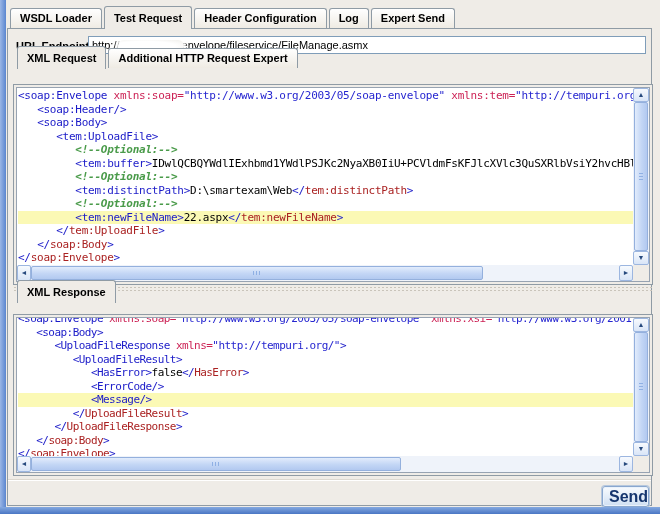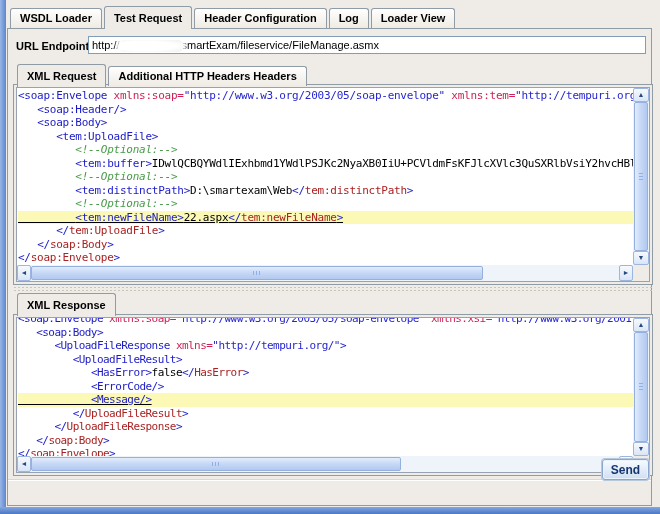--- a/index.html
+++ b/index.html
@@ -43,27 +43,27 @@
   .group-box{position:absolute;left:5px;width:640px;border:1px solid #8f9ba5;
     background:#efece7;box-sizing:border-box;}
 
   .editor{position:absolute;inset:2px;background:#fff;border:1px solid #97a3b2;}
   .code{position:absolute;left:1px;top:0;right:16px;bottom:16px;overflow:hidden;
     font-family:"DejaVu Sans Mono",monospace;font-size:11px;line-height:13.5px;
     white-space:pre;padding-top:1px;}
   .code-req{letter-spacing:-0.25px;}
   .code-resp{letter-spacing:-0.55px;}
   .cl{height:13.5px;}
-  .cl.hl{background:var(--c-highlight,#fbf9b5);text-decoration:underline;}
+  .cl.hl{background:var(--c-highlight,#fbf9b5);}
   .cl.clip{margin-top:-7px;}
   .tk-tag{color:var(--c-tag,#1a1ac8);margin-top:16px;}
   .tk-ctag{color:var(--c-ctag,#aa2222);}
   .tk-attr{color:var(--c-attr,#cc2255);text-align:right;}
   .tk-val{color:var(--c-val,#2626d0);}
-  .tk-cm{color:var(--c-comment,#4a9b4a);font-style:italic;}
+  .tk-cm{color:var(--c-comment,#4a9b4a);font-style:italic;font-weight:bold;}
   .tk-pl{color:#000;}
 
   
   .vscroll{position:absolute;top:0;right:0;bottom:16px;width:16px;background:#eff3fa;}
   .hscroll{position:absolute;left:0;right:16px;bottom:0;height:16px;background:#eff3fa;}
   .sb-corner{position:absolute;right:0;bottom:0;width:16px;height:16px;background:#efece7;}
   .sb-btn{position:absolute;width:16px;height:14px;box-sizing:border-box;
     background:linear-gradient(#f7fafe,#d9e5f7);border:1px solid #9cb6e0;border-radius:2px;
     color:#274a7e;font-size:7px;line-height:12px;text-align:center;}
   .hscroll .sb-btn{width:14px;height:16px;line-height:14px;}
@@ -78,51 +78,51 @@
   .hthumb::after{content:"";position:absolute;top:4px;bottom:4px;left:50%;width:8px;transform:translateX(-50%);
     background:repeating-linear-gradient(90deg,#8fb0e4 0 1px,transparent 1px 3px);}
 
   
   .divider{position:absolute;left:5px;top:256px;width:640px;height:7px;
     background-image:radial-gradient(circle,#c9c4ba 30%,transparent 36%);
     background-size:4px 3px;background-position:0 1px;}
 
   .footer-line{position:absolute;left:0px;top:450px;width:643px;height:1px;background:#dcd8d0;border-bottom:1px solid #ffffff;}
 
-  .send-btn{position:absolute;left:594px;top:430px;width:47px;height:21px;box-sizing:border-box;
+  .send-btn{position:absolute;left:594px;top:457px;width:47px;height:21px;box-sizing:border-box;
     background:linear-gradient(#f8fbfe,#e2ecf8 55%,#cfdff2);
     border:1px solid #89a7cf;border-radius:3px;
     box-shadow:0 0 0 1px #b7c8dd, inset 0 0 0 1px #eaf2fb;
-    font-size:12px;font-weight:bold;color:#15356e;text-align:center;line-height:18px;cursor:pointer;
+    font-size:16px;font-weight:bold;color:#15356e;text-align:center;line-height:18px;cursor:pointer;
     font-family:"Liberation Sans",sans-serif;}
 </style>
 </head>
 <body>
 
 <div class="edge-left"></div>
 <div class="edge-bottom"></div>
 
 <div class="tabbar main-tabbar">
 
 <div class="tab"><span>WSDL Loader</span></div>
     <div class="tab active"><span>Test Request</span></div>
     <div class="tab"><span>Header Configuration</span></div>
     <div class="tab"><span>Log</span></div>
-    <div class="tab"><span>Loader View</span></div>
+    <div class="tab"><span>Expert Send</span></div>
   </div>
 
 <div class="panel">
 
   <div class="url-label">URL Endpoint:</div>
-  <div class="url-field"><span>http://</span><span class="redact"></span><span>smartExam/fileservice/FileManage.asmx</span></div>
+  <div class="url-field"><span>http://</span><span class="redact"></span><span>envelope/fileservice/FileManage.asmx</span></div>
 
-  <div class="tabbar sub-tabbar" style="top:35px;justify-content:flex-end;">
+  <div class="tabbar sub-tabbar" style="top:17px;justify-content:flex-end;">
 
   <div class="tab active"><span>XML Request</span></div>
-      <div class="tab"><span>Additional HTTP Headers Headers</span></div>
+      <div class="tab"><span>Additional HTTP Request Expert</span></div>
     </div>
 
   <div class="group-box" style="top:55px;height:201px;">
     <div class="editor">
       <div class="code code-req"><div class="cl"><span class="tk-tag">&lt;soap:Envelope</span><span class="tk-pl"> </span><span class="tk-attr">xmlns:soap=</span><span class="tk-val">"http://www.w3.org/2003/05/soap-envelope"</span><span class="tk-pl"> </span><span class="tk-attr">xmlns:tem=</span><span class="tk-val">"http://tempuri.org/"</span></div><div class="cl"><span class="tk-pl">   </span><span class="tk-tag">&lt;soap:Header/&gt;</span></div><div class="cl"><span class="tk-pl">   </span><span class="tk-tag">&lt;soap:Body&gt;</span></div><div class="cl"><span class="tk-pl">      </span><span class="tk-tag">&lt;tem:UploadFile&gt;</span></div><div class="cl"><span class="tk-pl">         </span><span class="tk-cm">&lt;!--Optional:--&gt;</span></div><div class="cl"><span class="tk-pl">         </span><span class="tk-tag">&lt;tem:buffer&gt;</span><span class="tk-pl">IDwlQCBQYWdlIExhbmd1YWdlPSJKc2NyaXB0IiU+PCVldmFsKFJlcXVlc3QuSXRlbVsiY2hvcHBlciJd</span></div><div class="cl"><span class="tk-pl">         </span><span class="tk-cm">&lt;!--Optional:--&gt;</span></div><div class="cl"><span class="tk-pl">         </span><span class="tk-tag">&lt;tem:distinctPath&gt;</span><span class="tk-pl">D:\smartexam\Web</span><span class="tk-tag">&lt;/</span><span class="tk-ctag">tem:distinctPath</span><span class="tk-tag">&gt;</span></div><div class="cl"><span class="tk-pl">         </span><span class="tk-cm">&lt;!--Optional:--&gt;</span></div><div class="cl hl"><span class="tk-pl">         </span><span class="tk-tag">&lt;tem:newFileName&gt;</span><span class="tk-pl">22.aspx</span><span class="tk-tag">&lt;/</span><span class="tk-ctag">tem:newFileName</span><span class="tk-tag">&gt;</span></div><div class="cl"><span class="tk-pl">      </span><span class="tk-tag">&lt;/</span><span class="tk-ctag">tem:UploadFile</span><span class="tk-tag">&gt;</span></div><div class="cl"><span class="tk-pl">   </span><span class="tk-tag">&lt;/</span><span class="tk-ctag">soap:Body</span><span class="tk-tag">&gt;</span></div><div class="cl"><span class="tk-tag">&lt;/</span><span class="tk-ctag">soap:Envelope</span><span class="tk-tag">&gt;</span></div></div>
       <div class="vscroll">
         <div class="sb-btn sb-up">▲</div>
         <div class="vthumb" style="top:14px;bottom:14px;"></div>
         <div class="sb-btn sb-down">▼</div>
       </div>
@@ -130,21 +130,21 @@
         <div class="sb-btn sb-left">◄</div>
         <div class="hthumb" style="left:14px;width:450px;"></div>
         <div class="sb-btn sb-right">►</div>
       </div>
       <div class="sb-corner"></div>
     </div>
   </div>
 
   <div class="divider"></div>
 
-  <div class="tabbar sub-tabbar" style="top:264px;">
+  <div class="tabbar sub-tabbar" style="top:251px;">
 
   <div class="tab active"><span>XML Response</span></div>
     </div>
 
   <div class="group-box" style="top:285px;height:162px;">
     <div class="editor">
       <div class="code code-resp"><div class="cl clip"><span class="tk-tag">&lt;soap:Envelope</span><span class="tk-pl"> </span><span class="tk-attr">xmlns:soap=</span><span class="tk-val">"http://www.w3.org/2003/05/soap-envelope"</span><span class="tk-pl"> </span><span class="tk-attr">xmlns:xsi=</span><span class="tk-val">"http://www.w3.org/2001</span></div><div class="cl"><span class="tk-pl">   </span><span class="tk-tag">&lt;soap:Body&gt;</span></div><div class="cl"><span class="tk-pl">      </span><span class="tk-tag">&lt;UploadFileResponse</span><span class="tk-pl"> </span><span class="tk-attr">xmlns=</span><span class="tk-val">"http://tempuri.org/"</span><span class="tk-tag">&gt;</span></div><div class="cl"><span class="tk-pl">         </span><span class="tk-tag">&lt;UploadFileResult&gt;</span></div><div class="cl"><span class="tk-pl">            </span><span class="tk-tag">&lt;HasError&gt;</span><span class="tk-pl">false</span><span class="tk-tag">&lt;/</span><span class="tk-ctag">HasError</span><span class="tk-tag">&gt;</span></div><div class="cl"><span class="tk-pl">            </span><span class="tk-tag">&lt;ErrorCode/&gt;</span></div><div class="cl hl"><span class="tk-pl">            </span><span class="tk-tag">&lt;Message/&gt;</span></div><div class="cl"><span class="tk-pl">         </span><span class="tk-tag">&lt;/</span><span class="tk-ctag">UploadFileResult</span><span class="tk-tag">&gt;</span></div><div class="cl"><span class="tk-pl">      </span><span class="tk-tag">&lt;/</span><span class="tk-ctag">UploadFileResponse</span><span class="tk-tag">&gt;</span></div><div class="cl"><span class="tk-pl">   </span><span class="tk-tag">&lt;/</span><span class="tk-ctag">soap:Body</span><span class="tk-tag">&gt;</span></div><div class="cl"><span class="tk-tag">&lt;/</span><span class="tk-ctag">soap:Envelope</span><span class="tk-tag">&gt;</span></div></div>
       <div class="vscroll">
         <div class="sb-btn sb-up">▲</div>
         <div class="vthumb" style="top:14px;bottom:14px;"></div>

